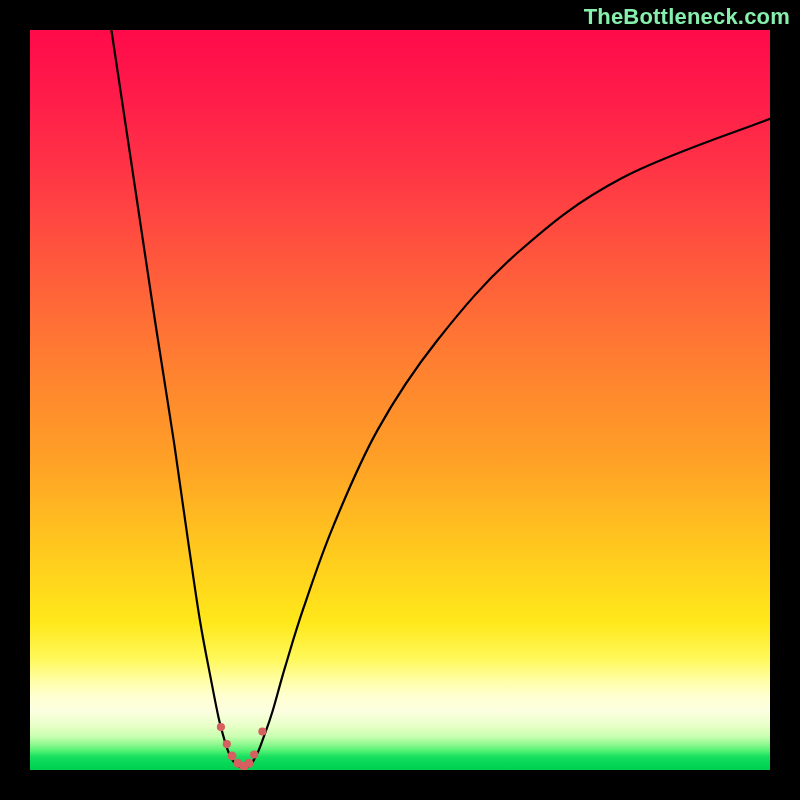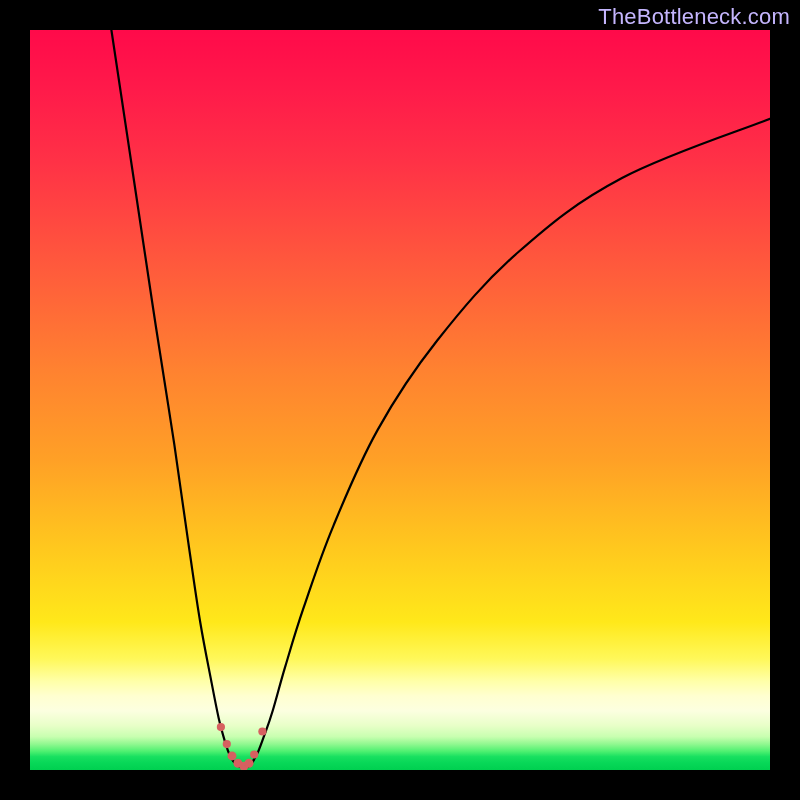--- a/index.html
+++ b/index.html
@@ -14,23 +14,23 @@
   .frame {
     position: relative;
     width: 800px;
     height: 800px;
     background: #000;
   }
   .watermark {
     position: absolute;
     top: 4px;
     right: 10px;
-    color: #c4b5fd;
+    color: #86efac;
     font-size: 22px;
-    font-weight: 400;
+    font-weight: 700;
     letter-spacing: 0.2px;
     z-index: 10;
     user-select: none;
   }
   .plot-area {
     position: absolute;
     left: 30px;
     top: 30px;
     width: 740px;
     height: 740px;

